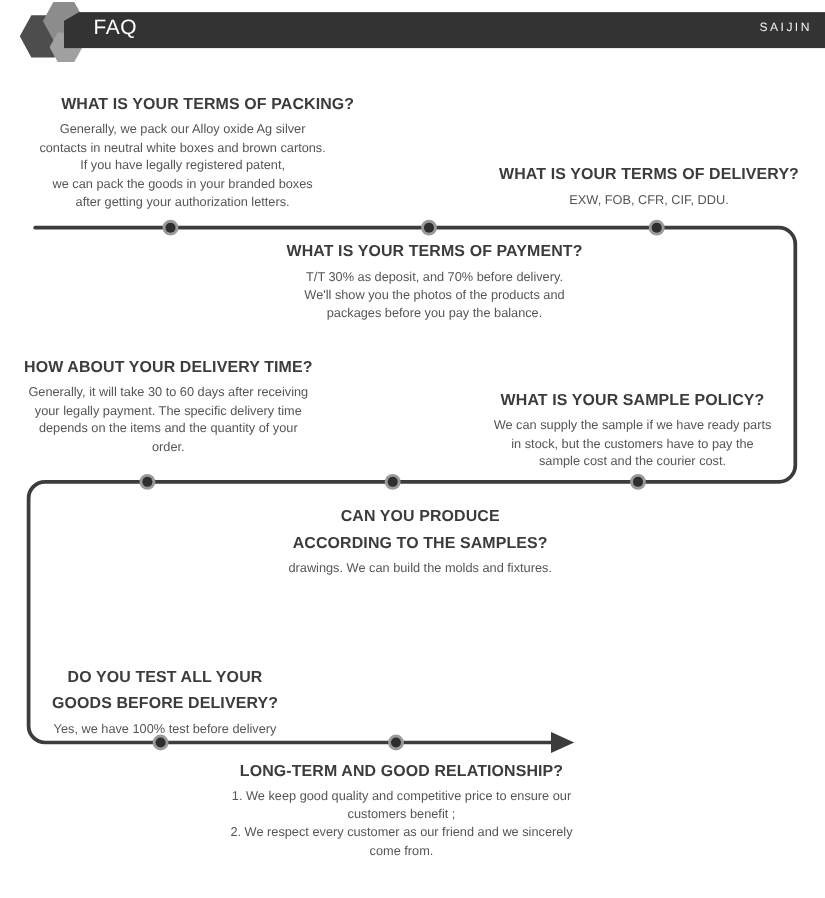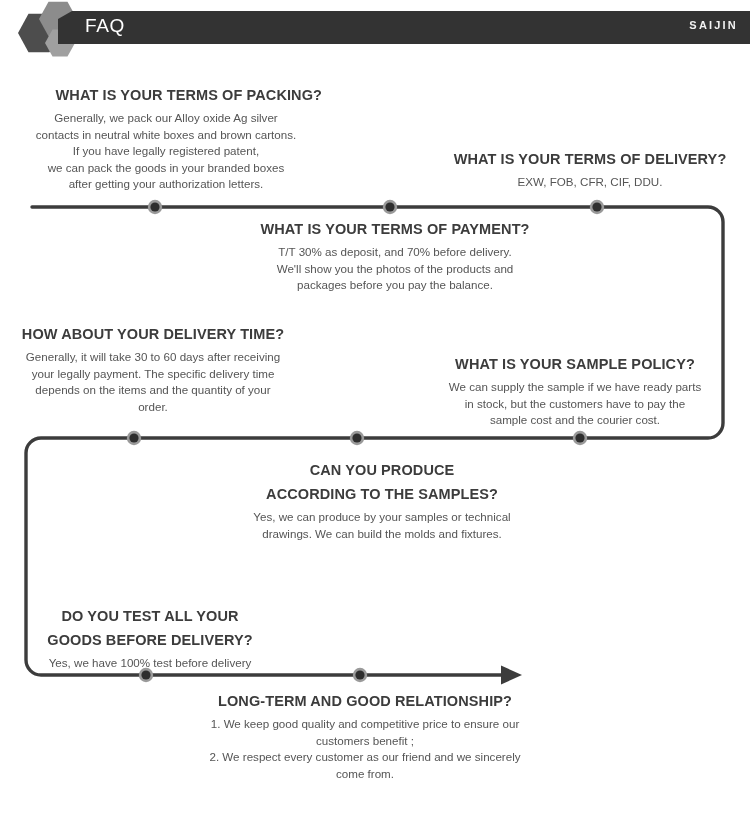--- a/index.html
+++ b/index.html
@@ -54,21 +54,21 @@
     color: #ffffff;
     letter-spacing: 0.6px;
     font-weight: 400;
   }
   #brand-name {
     position: absolute;
     right: 12px; top: 19px;
     font-size: 11px;
     color: #f2f2f2;
     letter-spacing: 2.2px;
-    font-weight: 700;
+    font-weight: 400;
   }
 
   
   #timeline-svg {
     position: absolute;
     left: 0; top: 0;
     width: 750px; height: 816px;
     pointer-events: none;
   }
 
@@ -180,21 +180,20 @@
 <div class="faq-block ta-c" id="q-sample">
   <p class="faq-q">WHAT IS YOUR SAMPLE POLICY?</p>
   <p class="faq-a">We can supply the sample if we have ready parts</p>
   <p class="faq-a">in stock, but the customers have to pay the</p>
   <p class="faq-a">sample cost and the courier cost.</p>
 </div>
 
 <div class="faq-block ta-c" id="q-produce">
   <p class="faq-q">CAN YOU PRODUCE</p>
   <p class="faq-q">ACCORDING TO THE SAMPLES?</p>
-  <p class="faq-a">Yes, we can produce by your samples or technical</p>
   <p class="faq-a">drawings. We can build the molds and fixtures.</p>
 </div>
 
 <div class="faq-block ta-c" id="q-test">
   <p class="faq-q">DO YOU TEST ALL YOUR</p>
   <p class="faq-q">GOODS BEFORE DELIVERY?</p>
   <p class="faq-a">Yes, we have 100% test before delivery</p>
 </div>
 
 <div class="faq-block ta-c" id="q-longterm">

